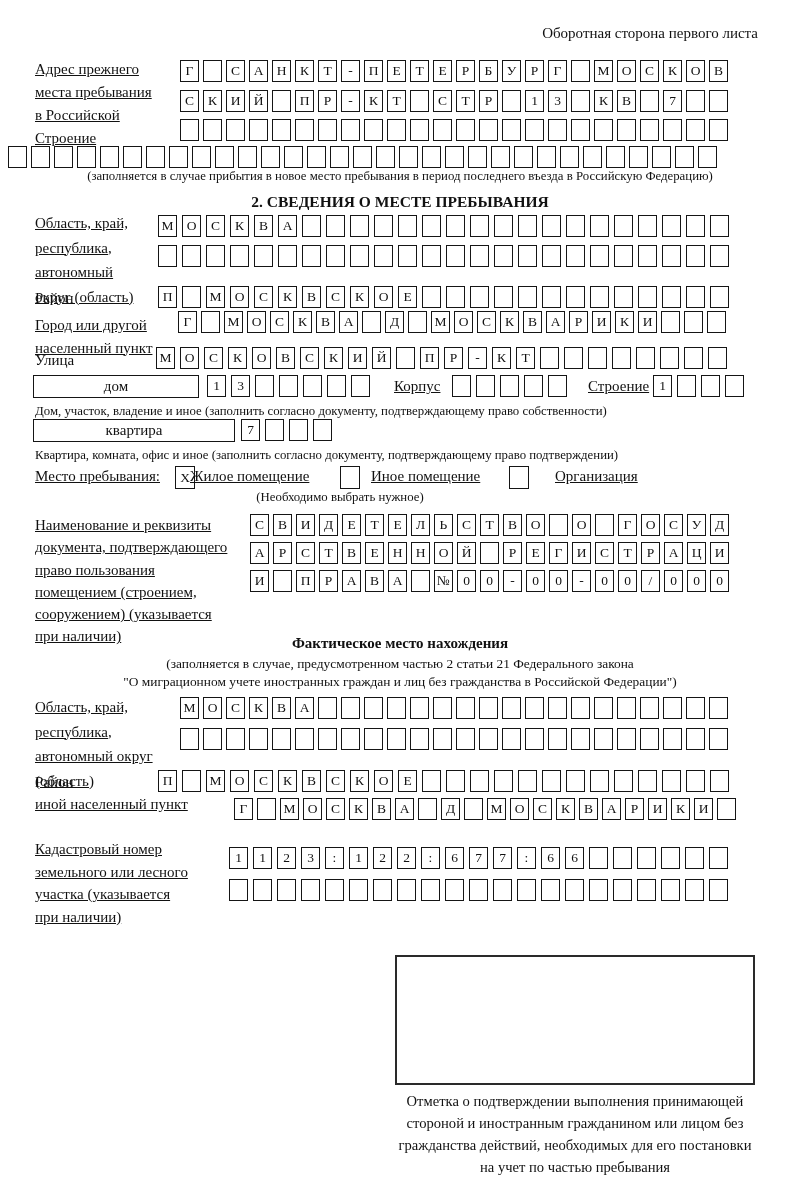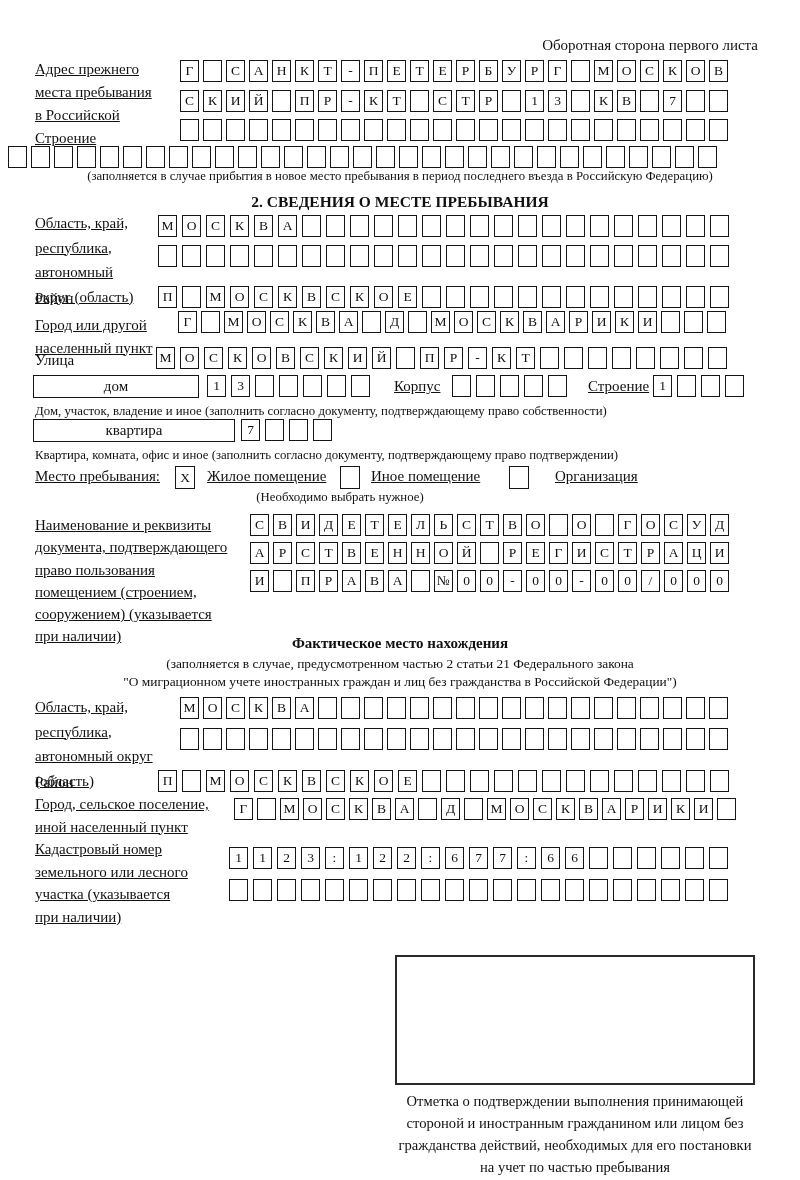--- a/index.html
+++ b/index.html
@@ -26,21 +26,21 @@
     border:1.6px solid #151515;display:flex;align-items:center;justify-content:center;
     font-size:15px;background:#fff;
   }
   .inlinelbl{font-size:15px;white-space:nowrap;text-decoration:underline;}
   .bigbox{border:2px solid #2a2a2a;background:#fff;}
   .conf{font-size:14.6px;line-height:22px;text-align:center;}
 </style>
 </head>
 <body>
 
-<div class="abs lbl" style="top:34px;right:42px;">Оборотная сторона первого листа</div>
+<div class="abs lbl" style="top:22px;right:42px;">Оборотная сторона первого листа</div>
 
 <div class="abs lbl" style="left:35px;top:58px;">
     <div class="line">Адрес прежнего</div>
     <div class="line">места пребывания</div>
     <div class="line">в Российской</div>
     <div class="line">Строение</div>
   </div>
 <div class="abs boxrow" style="left:180px;top:60px;">
     <div class="cell">Г</div>
     <div class="cell"></div>
@@ -333,21 +333,21 @@
 <div class="abs boxrow g5" style="left:241px;top:419px;">
     <div class="cell">7</div>
     <div class="cell"></div>
     <div class="cell"></div>
     <div class="cell"></div>
   </div>
 <div class="abs cap" style="left:35px;top:448px;">Квартира, комната, офис и иное (заполнить согласно документу, подтверждающему право подтверждении)</div>
 
 <div class="abs inlinelbl" style="left:35px;top:468px;">Место пребывания:</div>
 <div class="abs cell cb" style="left:175px;top:466px;">X</div>
-<div class="abs inlinelbl" style="left:207px;top:468px;">Жилое помещение</div>
+<div class="abs inlinelbl" style="left:190px;top:468px;">Жилое помещение</div>
 <div class="abs cell cb" style="left:340px;top:466px;"></div>
 <div class="abs inlinelbl" style="left:371px;top:468px;">Иное помещение</div>
 <div class="abs cell cb" style="left:509px;top:466px;"></div>
 <div class="abs inlinelbl" style="left:555px;top:468px;">Организация</div>
 <div class="abs cap" style="left:200px;top:490px;width:280px;text-align:center;">(Необходимо выбрать нужное)</div>
 
 <div class="abs lbl" style="left:35px;top:514px;line-height:22.3px;">
     <div class="line">Наименование и реквизиты</div>
     <div class="line">документа, подтверждающего</div>
     <div class="line">право пользования</div>
@@ -510,21 +510,20 @@
     <div class="cell"></div>
     <div class="cell"></div>
     <div class="cell"></div>
     <div class="cell"></div>
     <div class="cell"></div>
     <div class="cell"></div>
     <div class="cell"></div>
   </div>
 
 <div class="abs lbl" style="left:35px;top:793px;line-height:22.5px;">
-    <div class="line">Город, сельское поселение,</div>
     <div class="line">иной населенный пункт</div>
   </div>
 <div class="abs boxrow" style="left:234px;top:798px;">
     <div class="cell">Г</div>
     <div class="cell"></div>
     <div class="cell">М</div>
     <div class="cell">О</div>
     <div class="cell">С</div>
     <div class="cell">К</div>
     <div class="cell">В</div>

